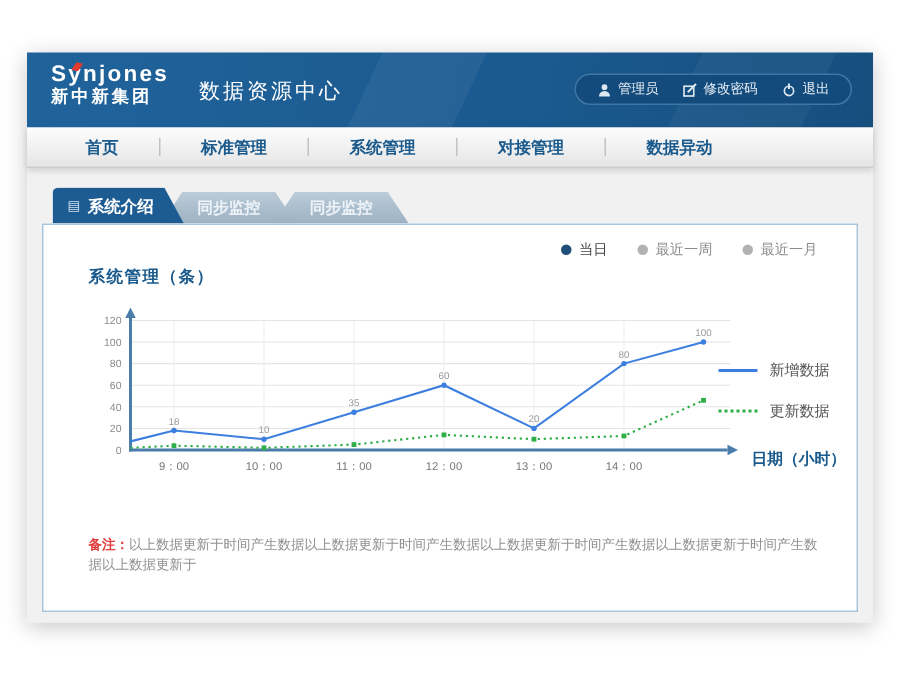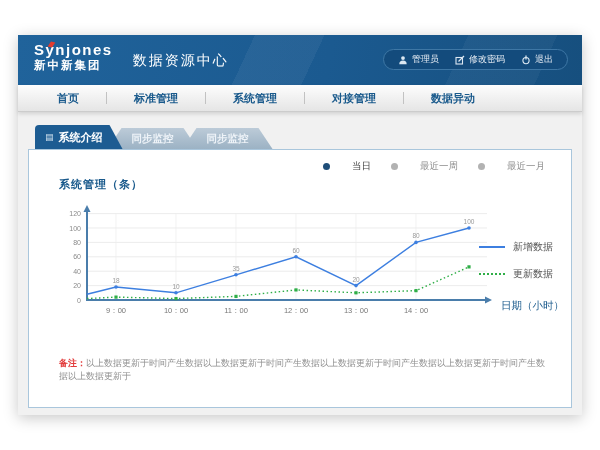--- a/index.html
+++ b/index.html
@@ -44,29 +44,29 @@
                 clip-path:polygon(0 0, calc(100% - 13px) 0, 100% 100%, 0 100%); }
   .tab.inactive { height:21px; background:linear-gradient(#bccbd8,#9cb2c4); color:#eef3f8; font-size:10.5px;
                 padding:0 24px; margin-left:-15px;
                 clip-path:polygon(14px 0, calc(100% - 14px) 0, 100% 100%, 0 100%); }
   .tab-icon { font-size:9px; color:#cfe0ee; }
 
   .panel { position:absolute; left:10px; right:10px; top:37px; height:259px;
            background:#fff; border:1px solid #a9c6dc; }
 
   .filters { position:absolute; top:10px; right:26px; display:flex; gap:20px; align-items:center; }
-  .filter { display:flex; align-items:center; gap:22px; font-size:9.5px; color:#8d8d8d; cursor:pointer; }
+  .filter { display:flex; align-items:center; gap:5px; font-size:9.5px; color:#8d8d8d; cursor:pointer; }
   .filter .dot { width:7px; height:7px; border-radius:50%; background:#b2b2b2; }
   .filter.selected { color:#444; }
   .filter.selected .dot { background:#1f4e79; }
 
   .ylabel { position:absolute; left:30px; top:27px; font-size:11px; font-weight:bold; color:#1a5a8c; letter-spacing:1px; }
   .chart-wrap { position:absolute; left:28px; top:46px; width:530px; height:150px; }
   .chart-wrap svg { display:block; font-family:"Liberation Sans","DejaVu Sans",sans-serif; }
-  .xlabel { position:absolute; left:444px; top:103px; font-size:10.5px; font-weight:normal; color:#1a5a8c; white-space:nowrap; }
+  .xlabel { position:absolute; left:444px; top:103px; font-size:10.5px; font-weight:bold; color:#1a5a8c; white-space:nowrap; }
 
   .legend { position:absolute; right:18px; top:90px; display:flex; flex-direction:column; gap:13px; }
   .legend-row { display:flex; align-items:center; gap:8px; }
   .legend-sample { width:26px; height:0; }
   .legend-label { font-size:10px; color:#555; white-space:nowrap; }
 
   .note { position:absolute; left:30px; top:207px; right:20px; font-size:9px; color:#909090; line-height:1.4; }
   .note-prefix { color:#e23b3b; font-weight:bold; }
 </style>
 </head>

